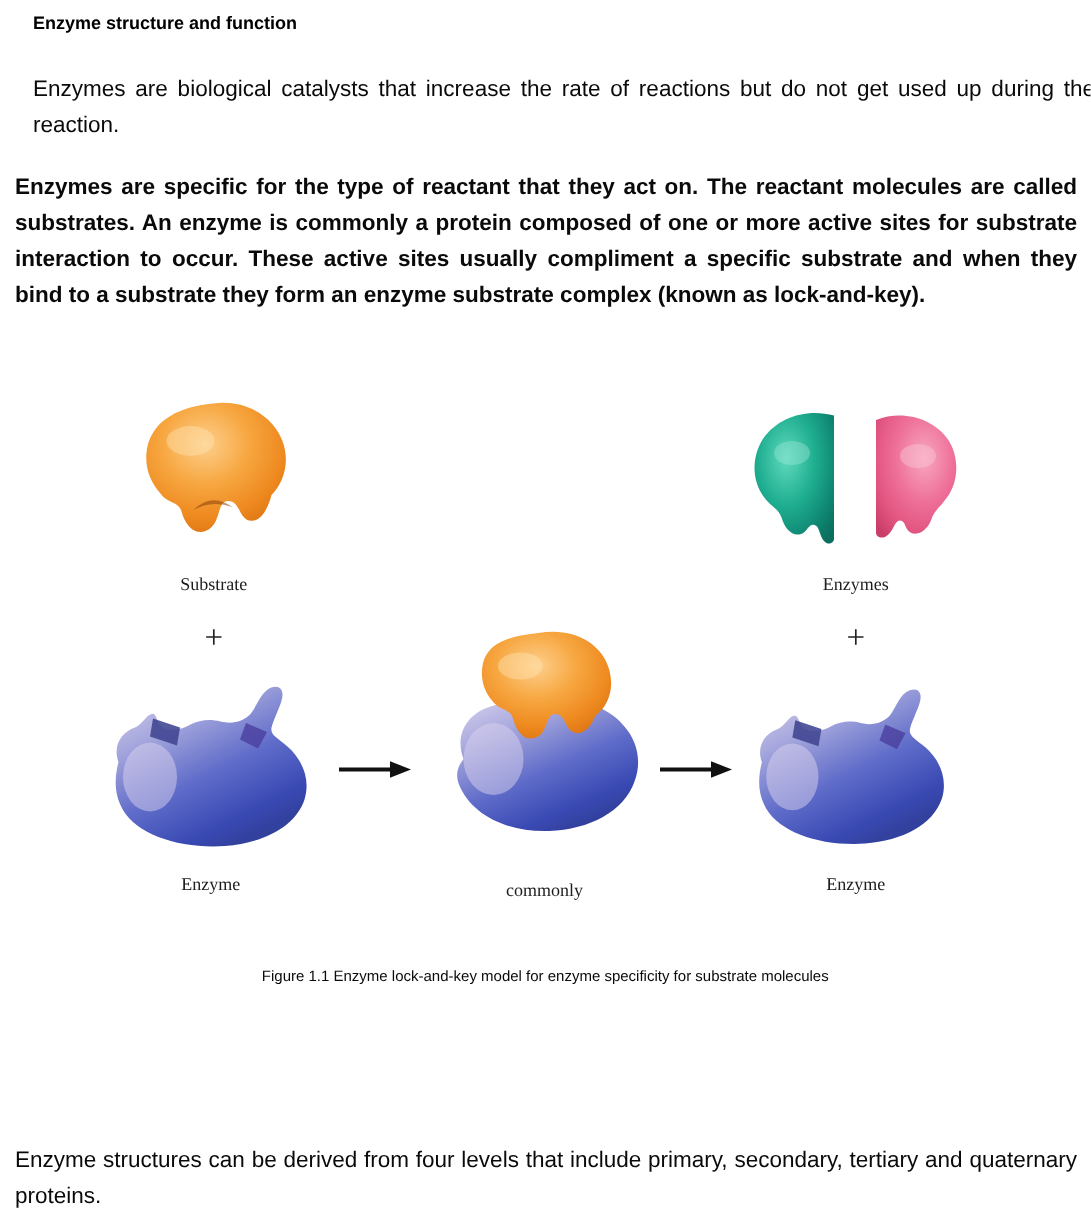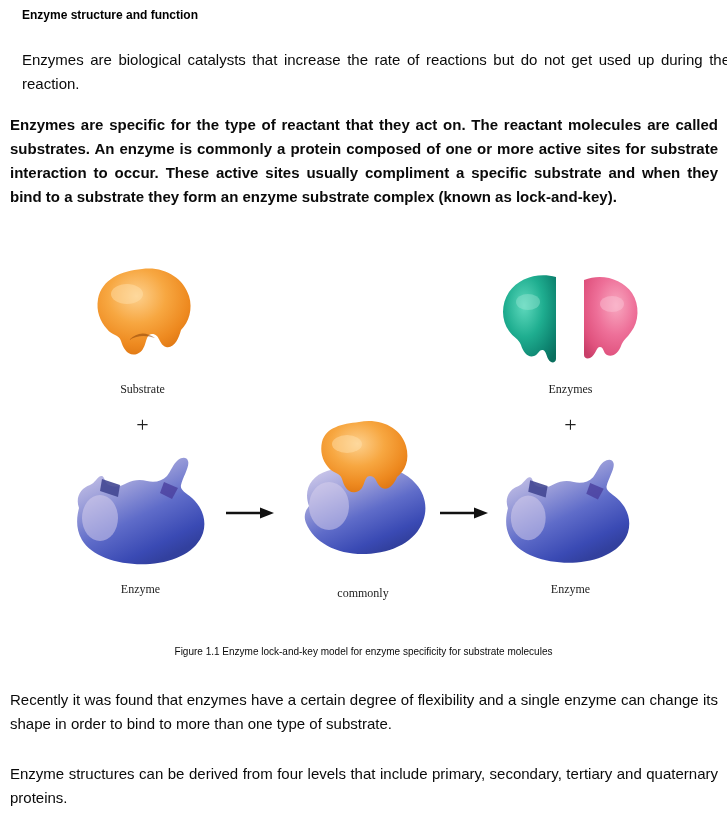--- a/index.html
+++ b/index.html
@@ -150,16 +150,15 @@
         <path d="M100 30 L114 36 L108 47 L96 41 Z" fill="#4a3f9e" opacity="0.8"></path>
         <ellipse cx="36" cy="66" rx="18" ry="23" fill="#d9d2ee" opacity="0.5"></ellipse>
       </svg>
     </div>
     <div class="fig-label" style="left:498px; top:330px; width:145px;">Enzyme</div>
 
   </div>
 
   <div class="caption">Figure 1.1 Enzyme lock-and-key model for enzyme specificity for substrate molecules</div>
 
-  <div class="para p3">Recently it was found that enzymes have a certain degree of flexibility and a single enzyme can change its shape in order to bind to more than one type of substrate.</div>
   <div class="para p4">Enzyme structures can be derived from four levels that include primary, secondary, tertiary and quaternary proteins.</div>
 
 </div>
 
 </body></html>

